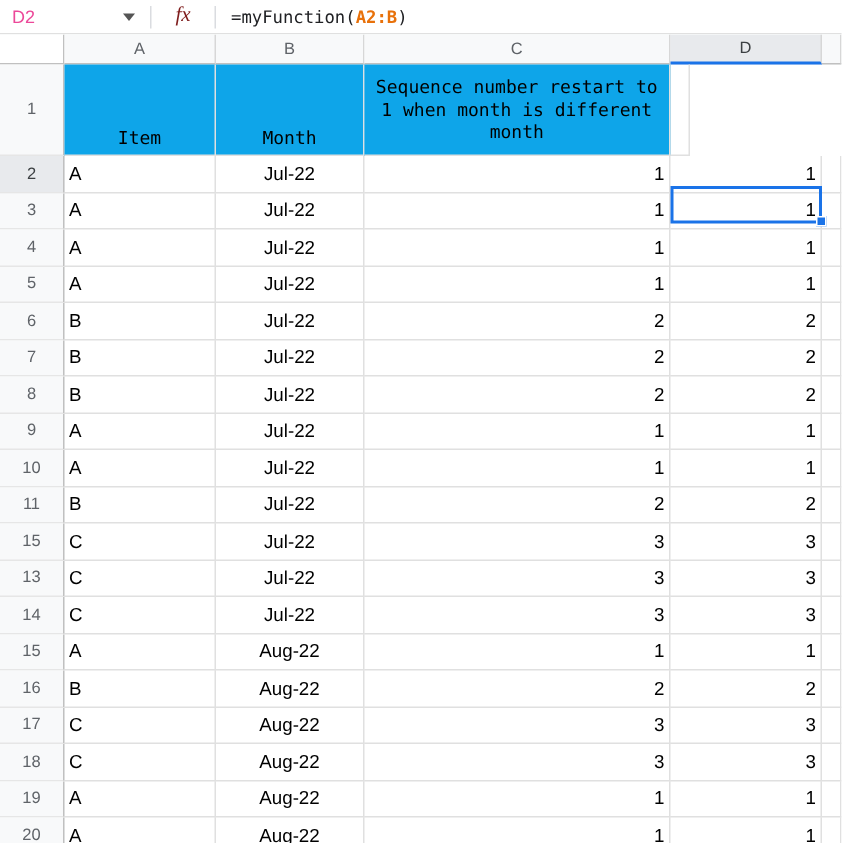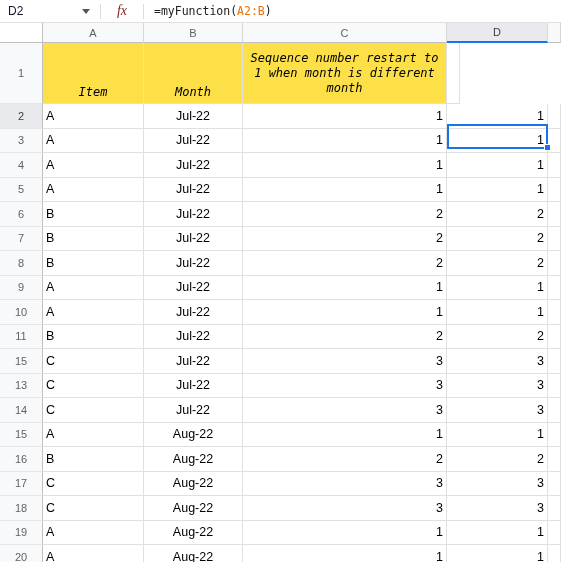--- a/index.html
+++ b/index.html
@@ -15,21 +15,21 @@
     position: absolute; left: 0; top: 0;
     width: 561px; height: 23px;
     background: #ffffff;
     display: flex; align-items: center;
     border-bottom: 1px solid #e0e0e0;
   }
   #name-box {
     width: 100px; height: 23px;
     display: flex; align-items: center;
     padding-left: 8px;
-    font-size: 12px; color: #0f172a;
+    font-size: 12px; color: #ec4899;
     position: relative;
   }
   #name-box-value { flex: 1; }
   #name-box-arrow {
     width: 0; height: 0;
     border-left: 4px solid transparent;
     border-right: 4px solid transparent;
     border-top: 5px solid #555555;
     margin-right: 10px;
   }
@@ -41,21 +41,21 @@
     font-style: italic; font-size: 14px; color: #7f1d1d;
   }
   #formula-input {
     flex: 1; height: 23px;
     display: flex; align-items: center;
     padding-left: 10px;
     font-family: "DejaVu Sans Mono", monospace;
     font-size: 11.5px; color: #202124;
     white-space: pre;
   }
-  .ref-token { color: #e8710a; }
+  .ref-token { color: #e8710a; font-weight: bold; }
 
   
   #grid-area {
     position: absolute; left: 0; top: 23px;
     width: 561px; height: 539px;
     background: #ffffff;
     overflow: hidden;
   }
 
   
@@ -136,21 +136,21 @@
     text-align: center;
     display: flex;
     align-items: flex-end;
     justify-content: center;
     line-height: 15px;
     padding: 0 4px 3px 4px;
     border-right: 1px solid #e0e0e0;
     border-bottom: 1px solid #e0e0e0;
     overflow: hidden;
   }
-  .hcell.green { background: #fde047; font-style: italic; }
+  .hcell.green { background: #0ea5e9; }
   .hcell.middle-align { align-items: center; padding-bottom: 0; }
   .hcell span { display: block; width: 100%; }
 
   .data-row { height: 24.5px; }
   .data-row .rowhead { height: 24.5px; }
   .data-row .cell { height: 24.5px; }
 
   
   #selection {
     position: absolute;

